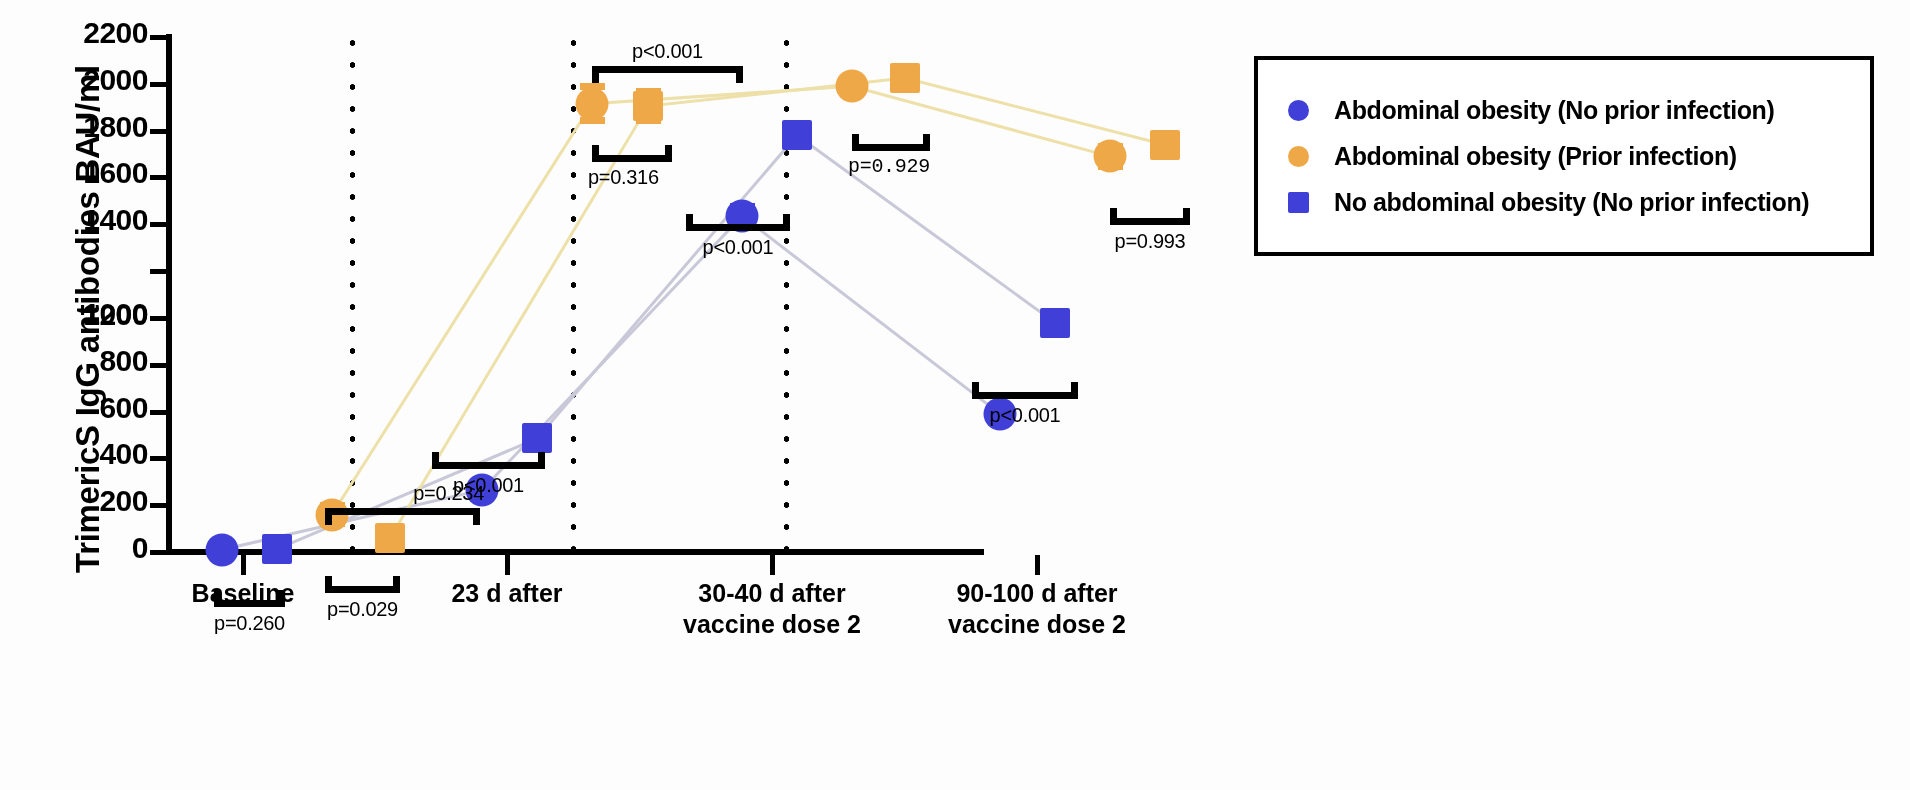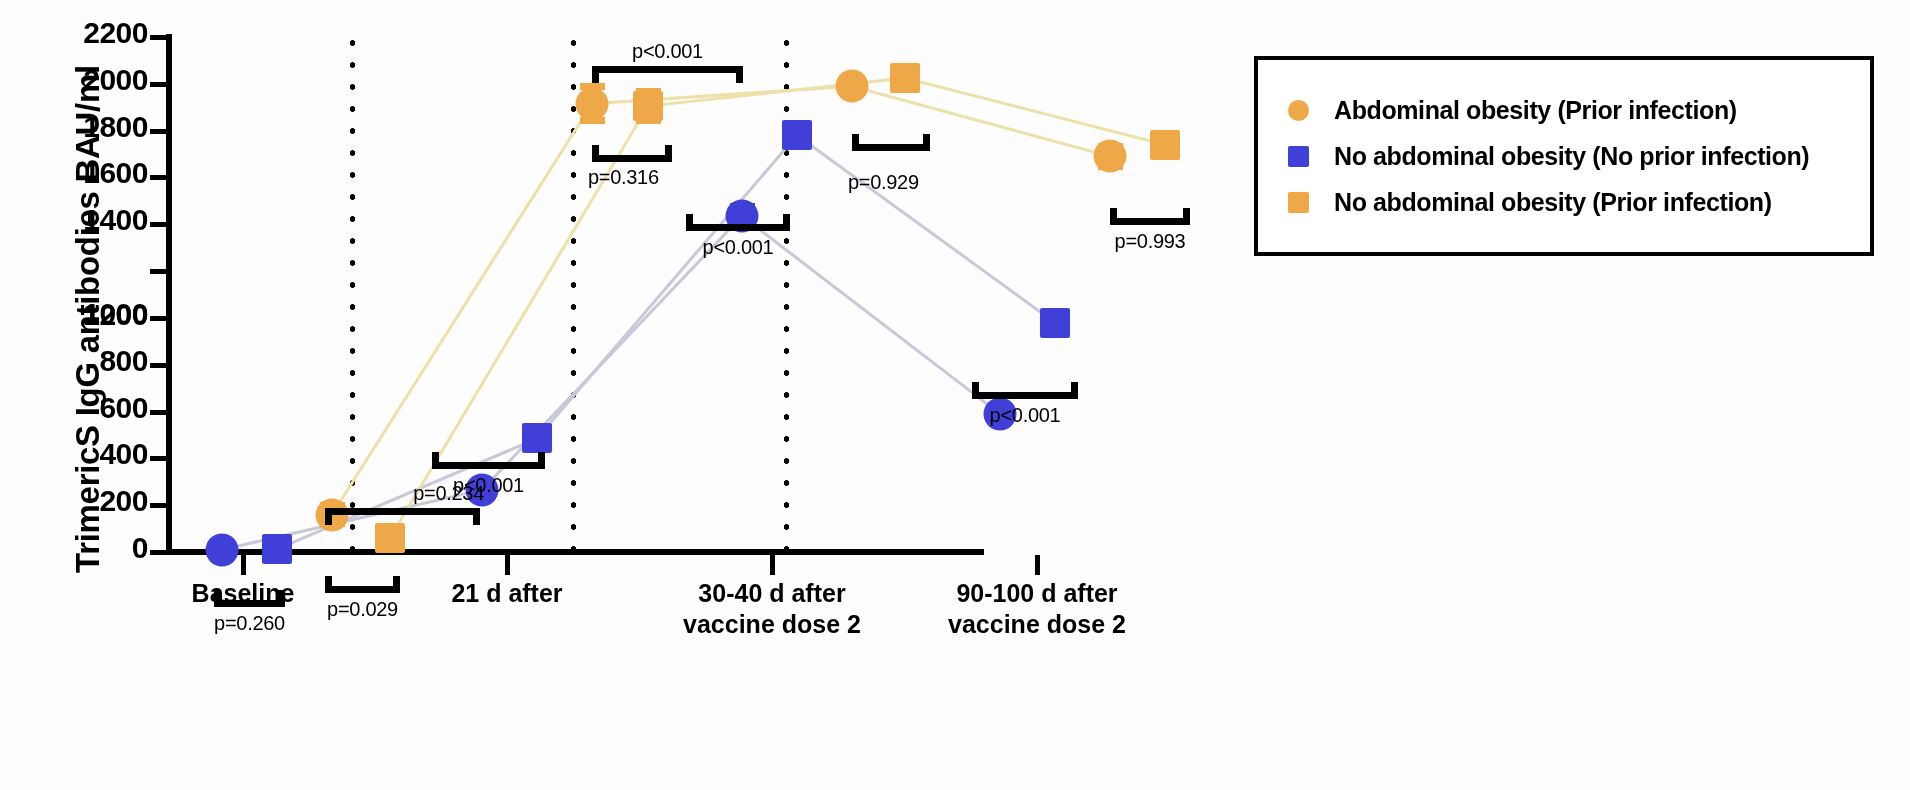--- a/index.html
+++ b/index.html
@@ -126,21 +126,21 @@
         <div class="ytick-mark" style="top: 550px;"></div>
         <div class="ytick-label" style="top: 531px; left: 2px; right: auto; width: 146px;">0</div>
       </div>
     <div id="xticks">
         <div class="xtick-mark" style="left: 241px;"></div>
         <div class="xtick-label" style="left: 128px;">
           <div>Baseline</div>
         </div>
         <div class="xtick-mark" style="left: 505px;"></div>
         <div class="xtick-label" style="left: 392px;">
-          <div>21 d after</div>
+          <div>23 d after</div>
         </div>
         <div class="xtick-mark" style="left: 770px;"></div>
         <div class="xtick-label" style="left: 657px;">
           <div>30-40 d after</div>
           <div>vaccine dose 2</div>
         </div>
         <div class="xtick-mark" style="left: 1035px;"></div>
         <div class="xtick-label" style="left: 922px;">
           <div>90-100 d after</div>
           <div>vaccine dose 2</div>
@@ -247,50 +247,50 @@
         <div class="brk" style="left: 686px; top: 224px; width: 104px;">
           <div class="bar"></div>
           <div class="tickL" style="top: -10px;"></div>
           <div class="tickR" style="top: -10px;"></div>
           <div class="plabel" style="top: 12px; left: 50%; transform: translateX(-50%);">p&lt;0.001</div>
         </div>
         <div class="brk" style="left: 852px; top: 144px; width: 78px;">
           <div class="bar"></div>
           <div class="tickL" style="top: -10px;"></div>
           <div class="tickR" style="top: -10px;"></div>
-          <div class="plabel" style="top: 27px; left: -4px;">p=0.929</div>
+          <div class="plabel" style="top: 11px; left: -4px; font-family: Liberation Mono, monospace;">p=0.929</div>
         </div>
         <div class="brk" style="left: 972px; top: 392px; width: 106px;">
           <div class="bar"></div>
           <div class="tickL" style="top: -10px;"></div>
           <div class="tickR" style="top: -10px;"></div>
           <div class="plabel" style="top: 12px; left: 50%; transform: translateX(-50%);">p&lt;0.001</div>
         </div>
         <div class="brk" style="left: 1110px; top: 218px; width: 80px;">
           <div class="bar"></div>
           <div class="tickL" style="top: -10px;"></div>
           <div class="tickR" style="top: -10px;"></div>
           <div class="plabel" style="top: 12px; left: 50%; transform: translateX(-50%);">p=0.993</div>
         </div>
       </div>
   </div>
 
   <div id="legend">
+      <div class="leg-row">
+        <span class="leg-mark">
+          <span class="leg-dot" style="background: rgb(64, 64, 216);"></span>
+        </span>
+        <span class="leg-txt">Abdominal obesity (No prior infection)</span>
+      </div>
       <div class="leg-row">
         <span class="leg-mark">
           <span class="leg-dot" style="background: rgb(239, 168, 72);"></span>
         </span>
         <span class="leg-txt">Abdominal obesity (Prior infection)</span>
       </div>
       <div class="leg-row">
         <span class="leg-mark">
           <span class="leg-sq" style="background: rgb(64, 64, 216);"></span>
         </span>
         <span class="leg-txt">No abdominal obesity (No prior infection)</span>
       </div>
-      <div class="leg-row">
-        <span class="leg-mark">
-          <span class="leg-sq" style="background: rgb(239, 168, 72);"></span>
-        </span>
-        <span class="leg-txt">No abdominal obesity (Prior infection)</span>
-      </div>
     </div>
 </div>
 
 </body></html>

